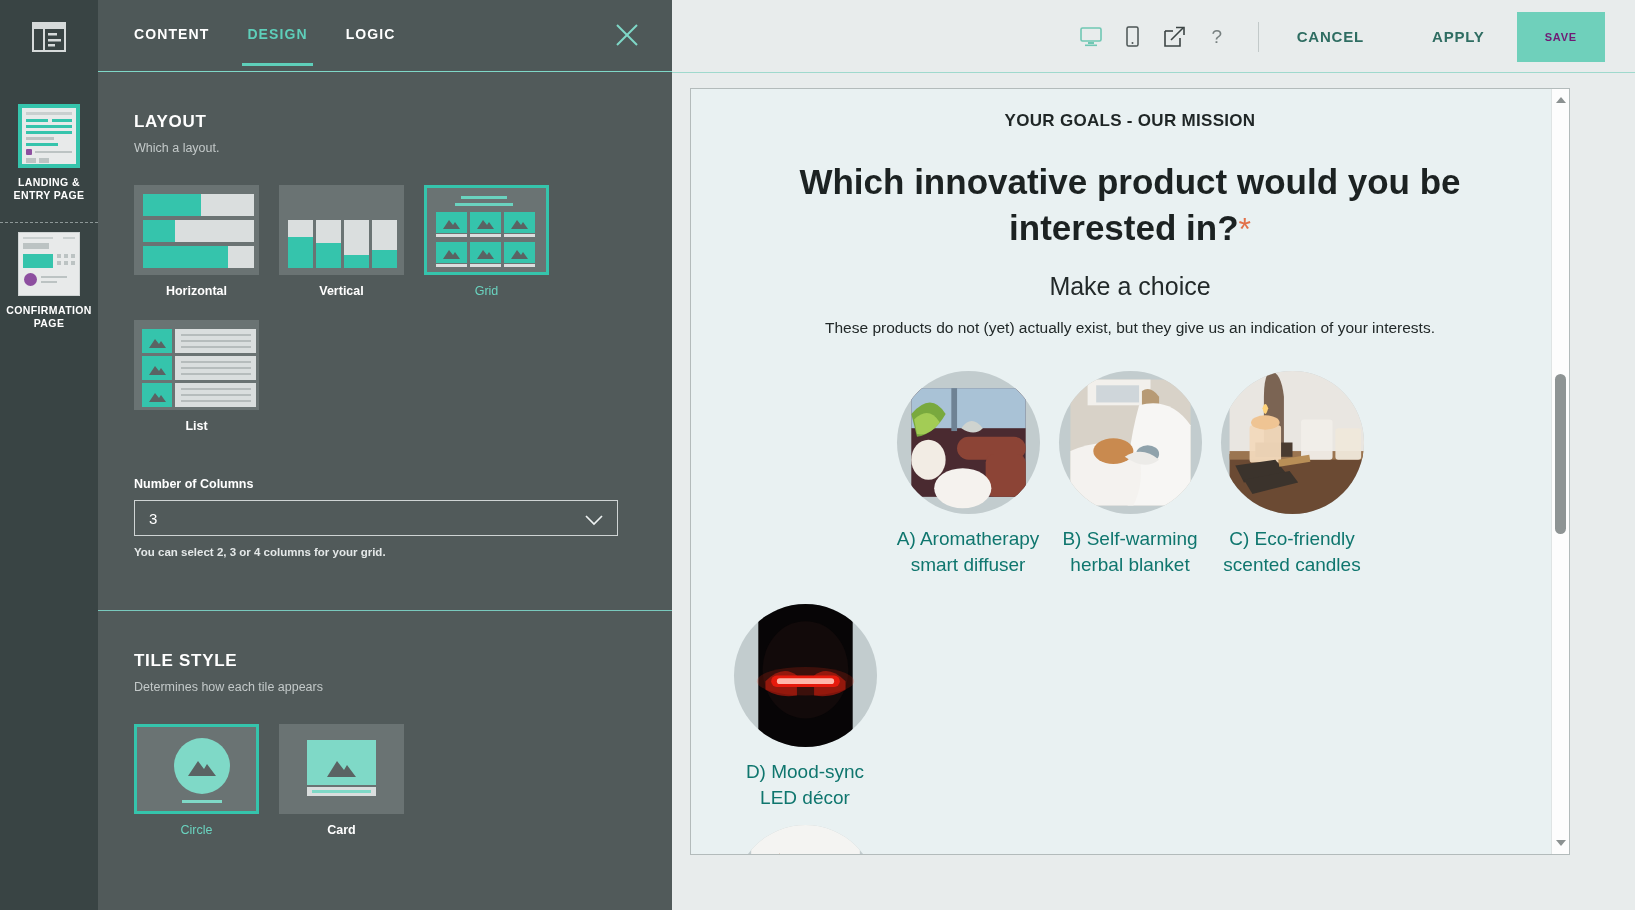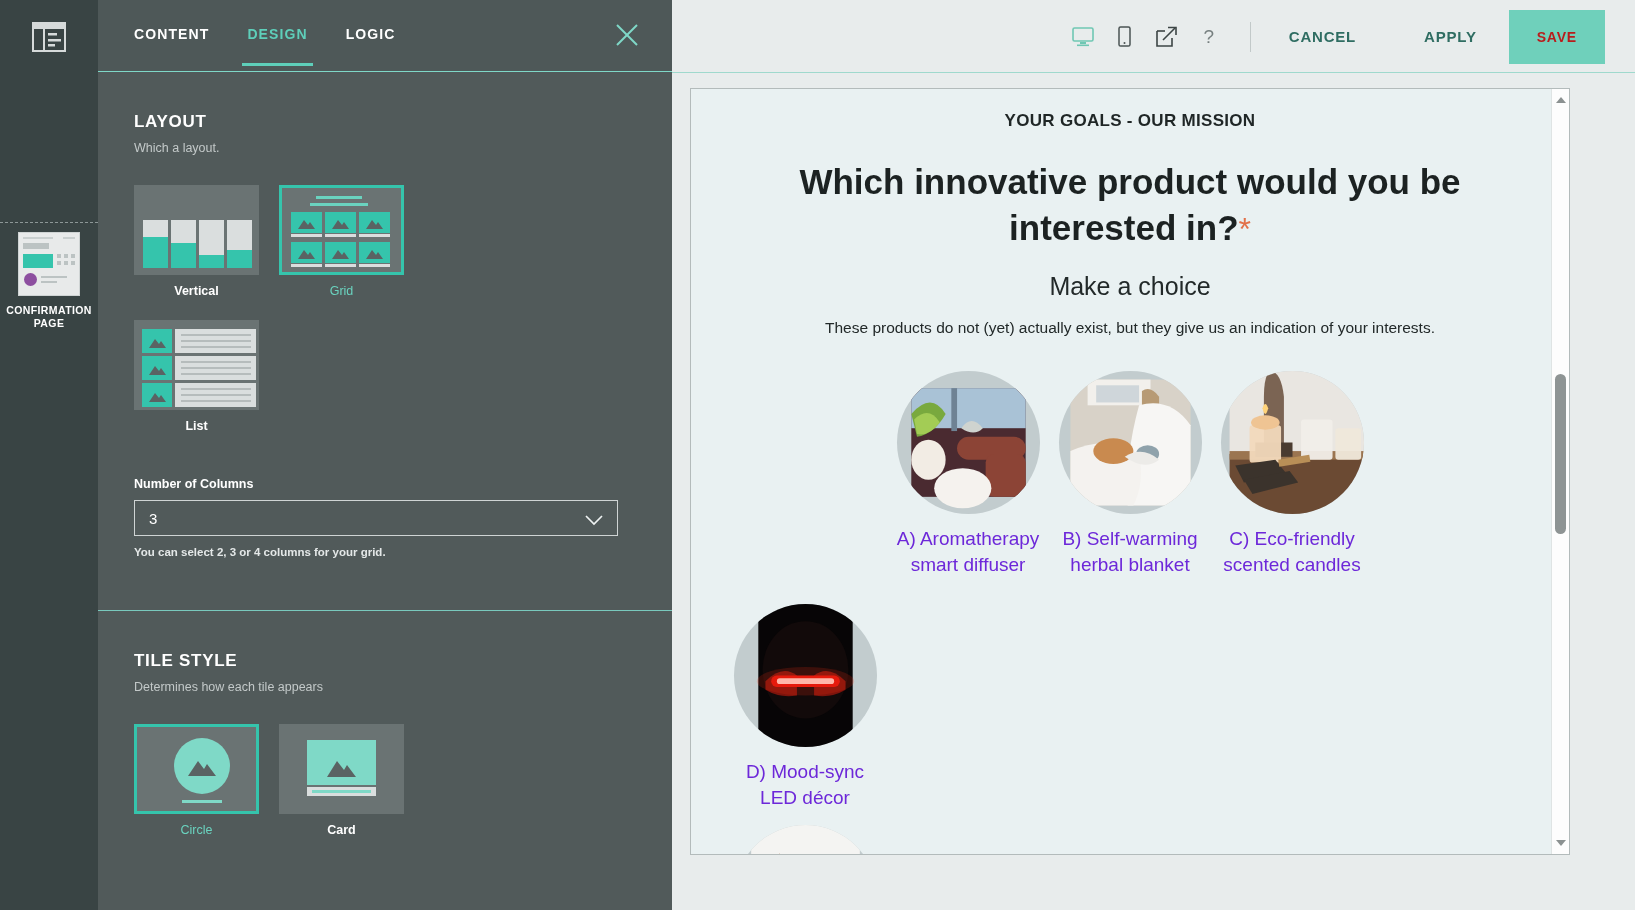--- a/index.html
+++ b/index.html
@@ -142,21 +142,21 @@
     background:#9fd9cd;
   }
   .tb-icons { display:flex; align-items:center; gap:16px; margin-right:20px; }
   .tb-icon { width:26px; height:26px; display:flex; align-items:center; justify-content:center; cursor:pointer; }
   .tb-sep { width:1px; height:30px; background:#c2c9c9; margin:0 24px 0 8px; }
   .tb-btn {
     font-size:15px; font-weight:bold; letter-spacing:.8px; color:#2f6d62;
     cursor:pointer; padding:0 14px;
   }
   .tb-save {
-    background:#6fd0bb; color:#b91c1c; font-size:14px; font-weight:bold;
+    background:#6fd0bb; color:#701a75; font-size:11px; font-weight:bold;
     letter-spacing:.8px; padding:19px 28px; margin-left:18px; cursor:pointer;
   }
 
   .preview-wrap {
     position:absolute; left:18px; top:88px; width:880px; height:767px;
     background:#e9edee; border:1px solid #b3bbbb;
   }
   .preview {
     position:absolute; left:0; top:0; right:0; bottom:0;
     background:#e9f1f2; overflow:hidden;
@@ -190,41 +190,58 @@
   .pv-desc { text-align:center; font-size:15.5px; color:#222929; margin-top:18px; }
 
   .tiles { margin-top:34px; }
   .tile-row { display:flex; justify-content:center; gap:14px; }
   .tile { width:148px; text-align:center; cursor:pointer; }
   .tile .circ {
     width:143px; height:143px; border-radius:50%; margin:0 auto;
     background:#c2ccce; overflow:hidden; position:relative;
   }
   .tile .lbl {
-    margin-top:12px; font-size:19px; color:#6d28d9; line-height:26px;
+    margin-top:12px; font-size:19px; color:#0f766e; line-height:26px;
   }
   .tile .img { position:absolute; left:0; top:0; width:100%; height:100%; }
 </style>
 </head>
 <body>
 
 <div class="app">
 
   <div class="rail">
     <div class="rail-logo">
       <svg viewBox="0 0 34 30">
         <rect x="1" y="1" width="32" height="28" fill="none" stroke="#d6dada" stroke-width="2"></rect>
         <rect x="1" y="1" width="32" height="6" fill="#d6dada"></rect>
         <line x1="12" y1="7" x2="12" y2="29" stroke="#d6dada" stroke-width="2"></line>
         <rect x="16" y="11" width="9" height="2.5" fill="#d6dada"></rect>
         <rect x="16" y="17" width="13" height="2.5" fill="#d6dada"></rect>
         <rect x="16" y="22" width="7" height="2.5" fill="#d6dada"></rect>
       </svg>
     </div>
 
+    <div class="rail-item selected" style="top:104px;">
+      <div class="thumb">
+        <div class="t-bar" style="left:4px;top:4px;width:46px;height:3px;"></div>
+        <div class="t-teal" style="left:4px;top:11px;width:22px;height:3px;"></div>
+        <div class="t-teal" style="left:30px;top:11px;width:20px;height:3px;"></div>
+        <div class="t-teal" style="left:4px;top:17px;width:46px;height:3px;"></div>
+        <div class="t-teal" style="left:4px;top:23px;width:46px;height:3px;"></div>
+        <div class="t-grey" style="left:4px;top:29px;width:28px;height:3px;"></div>
+        <div class="t-teal" style="left:4px;top:35px;width:32px;height:3px;"></div>
+        <div class="t-purple" style="left:4px;top:41px;width:6px;height:6px;border-radius:1px;"></div>
+        <div class="t-grey" style="left:13px;top:43px;width:37px;height:2px;"></div>
+        <div class="t-grey" style="left:4px;top:50px;width:10px;height:5px;"></div>
+        <div class="t-grey" style="left:17px;top:50px;width:10px;height:5px;"></div>
+      </div>
+      <span>LANDING &amp;</span><br>
+      <span>ENTRY PAGE</span>
+    </div>
 
     <div class="rail-sep"></div>
 
     <div class="rail-item" style="top:232px;">
       <div class="thumb">
         <div class="t-bar" style="left:4px;top:4px;width:30px;height:2px;"></div>
         <div class="t-bar" style="left:44px;top:4px;width:12px;height:2px;"></div>
         <div class="t-grey" style="left:4px;top:10px;width:26px;height:6px;"></div>
         <div class="t-teal" style="left:4px;top:21px;width:30px;height:14px;"></div>
         <div class="t-grey" style="left:38px;top:21px;width:4px;height:4px;"></div>
@@ -258,20 +275,31 @@
     </div>
     <div class="panel-topline"></div>
 
     <div class="panel-body">
       <div class="section">
         <div class="sec-title">LAYOUT</div>
         <div class="sec-sub">Which a layout.</div>
 
         <div class="choices">
 
+          <div class="choice">
+            <div class="box">
+              <div class="c-teal" style="left:6px;top:6px;width:58px;height:22px;"></div>
+              <div class="c-lgrey" style="left:64px;top:6px;width:53px;height:22px;"></div>
+              <div class="c-teal" style="left:6px;top:32px;width:32px;height:22px;"></div>
+              <div class="c-lgrey" style="left:38px;top:32px;width:79px;height:22px;"></div>
+              <div class="c-teal" style="left:6px;top:58px;width:85px;height:22px;"></div>
+              <div class="c-lgrey" style="left:91px;top:58px;width:26px;height:22px;"></div>
+            </div>
+            <div class="cap">Horizontal</div>
+          </div>
 
           <div class="choice">
             <div class="box">
               <div class="c-lgrey" style="left:6px;top:32px;width:25px;height:17px;"></div>
               <div class="c-teal" style="left:6px;top:49px;width:25px;height:31px;"></div>
               <div class="c-lgrey" style="left:34px;top:32px;width:25px;height:23px;"></div>
               <div class="c-teal" style="left:34px;top:55px;width:25px;height:25px;"></div>
               <div class="c-lgrey" style="left:62px;top:32px;width:25px;height:35px;"></div>
               <div class="c-teal" style="left:62px;top:67px;width:25px;height:13px;"></div>
               <div class="c-lgrey" style="left:90px;top:32px;width:25px;height:30px;"></div>

